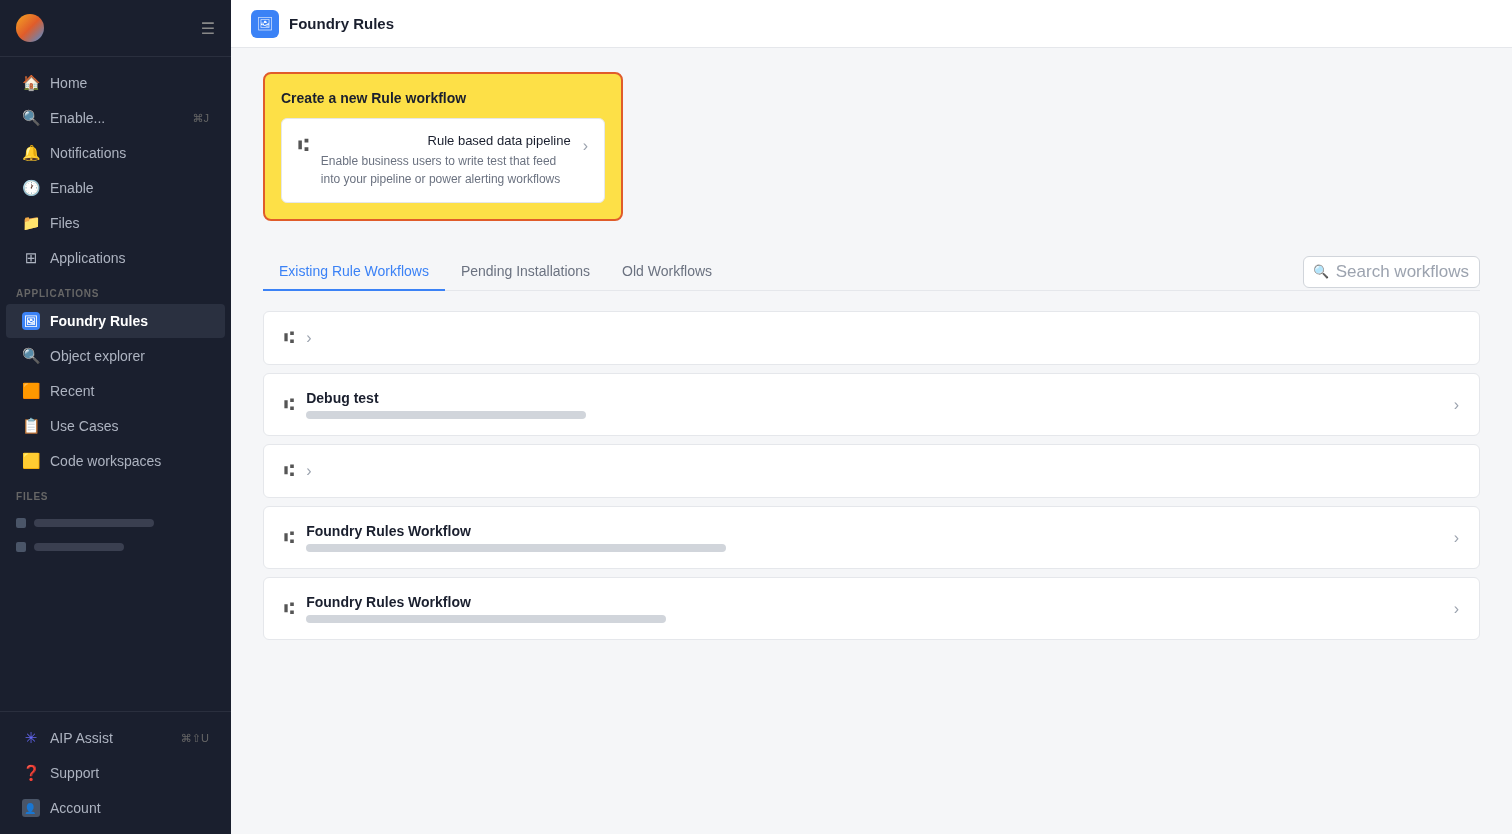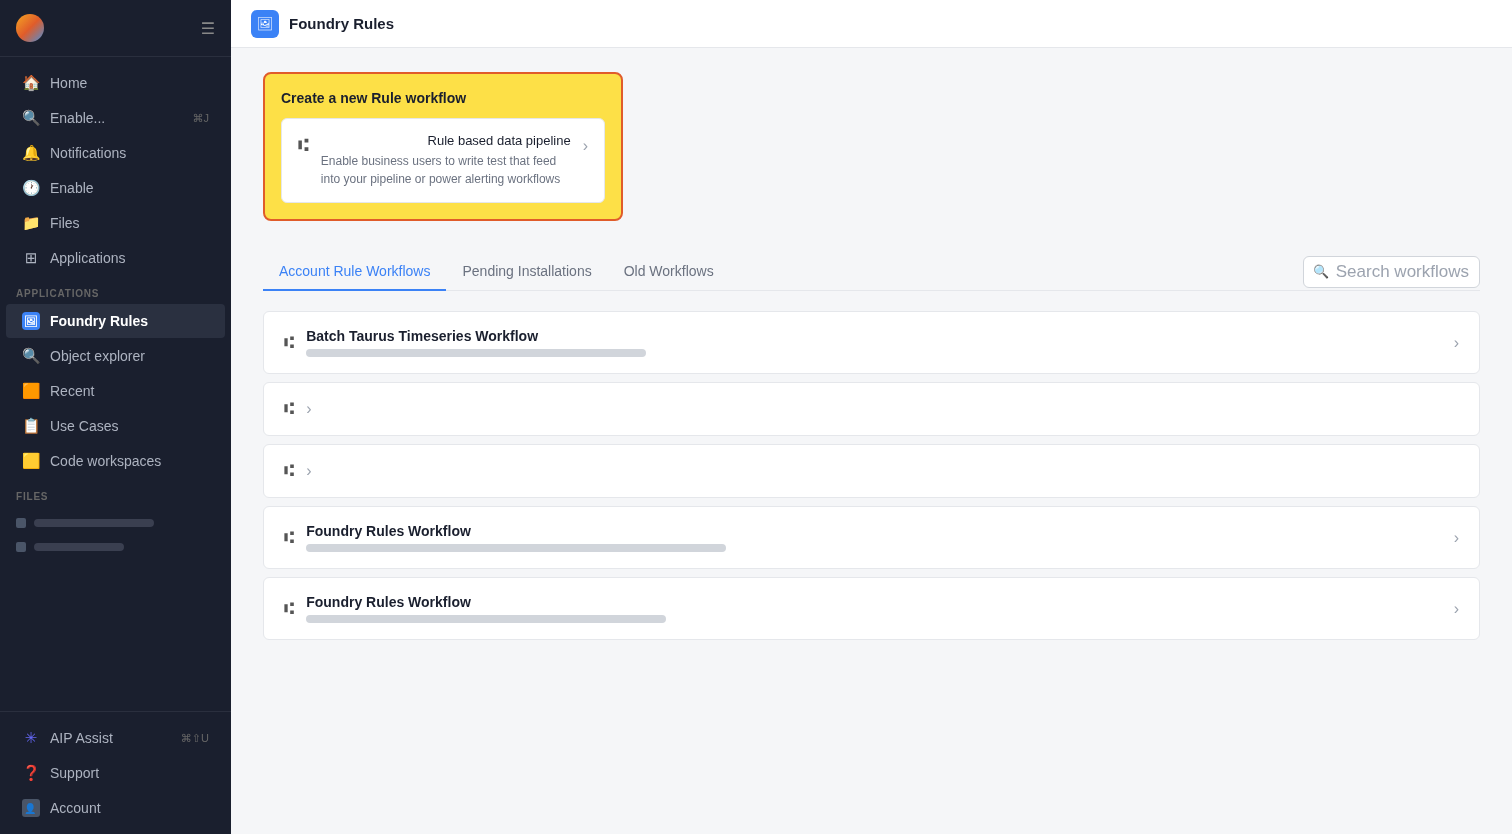--- a/index.html
+++ b/index.html
@@ -346,46 +346,46 @@
         <span class="pipeline-icon">⑆</span>
         <div class="pipeline-text">
           <div class="pipeline-name">Rule based data pipeline</div>
           <div class="pipeline-desc">Enable business users to write test that feed into your pipeline or power alerting workflows</div>
         </div>
         <span class="pipeline-chevron">›</span>
       </div>
     </div>
 
     <div style="display:flex;align-items:center;border-bottom:1px solid #e5e7eb;margin-bottom:20px;">
-      <div class="tab active">Account Rule Workflows</div>
+      <div class="tab active">Existing Rule Workflows</div>
       <div class="tab">Pending Installations</div>
       <div class="tab">Old Workflows</div>
       <div style="margin-left:auto;">
         <div class="search-box">
           <span class="search-icon">🔍</span>
           <span style="font-size:17px;color:#9ca3af;">Search workflows</span>
         </div>
       </div>
     </div>
 
     <div class="workflow-list">
 
       <div class="workflow-item">
         <span class="workflow-branch-icon">⑆</span>
+        <span class="workflow-chevron">›</span>
+      </div>
+
+      <div class="workflow-item">
+        <span class="workflow-branch-icon">⑆</span>
         <div class="workflow-info">
-          <div class="workflow-name">Batch Taurus Timeseries Workflow</div>
+          <div class="workflow-name">Debug test</div>
           <div style="display:flex;gap:6px;align-items:center;">
-            <div class="blur-bar" style="width:340px;"></div>
+            <div class="blur-bar" style="width:280px;"></div>
           </div>
         </div>
-        <span class="workflow-chevron">›</span>
-      </div>
-
-      <div class="workflow-item">
-        <span class="workflow-branch-icon">⑆</span>
         <span class="workflow-chevron">›</span>
       </div>
 
       <div class="workflow-item">
         <span class="workflow-branch-icon">⑆</span>
         <span class="workflow-chevron">›</span>
       </div>
 
       <div class="workflow-item">
         <span class="workflow-branch-icon">⑆</span>

